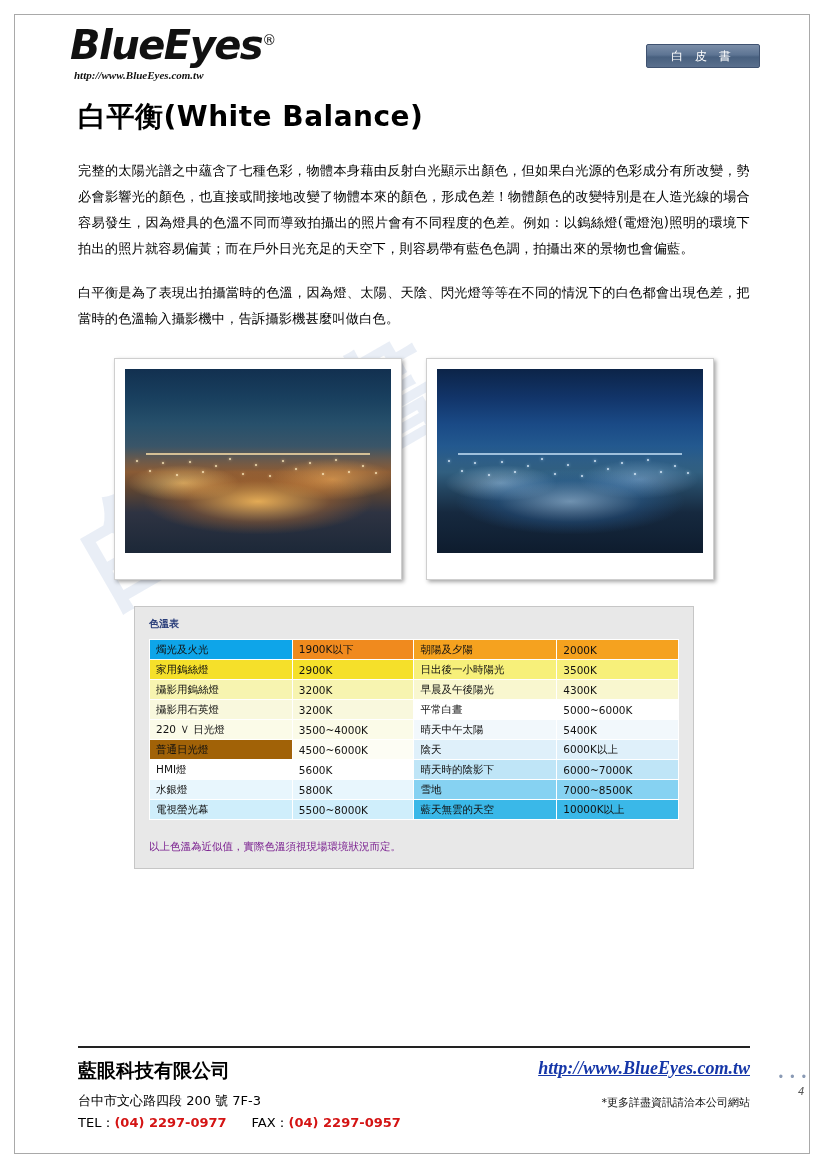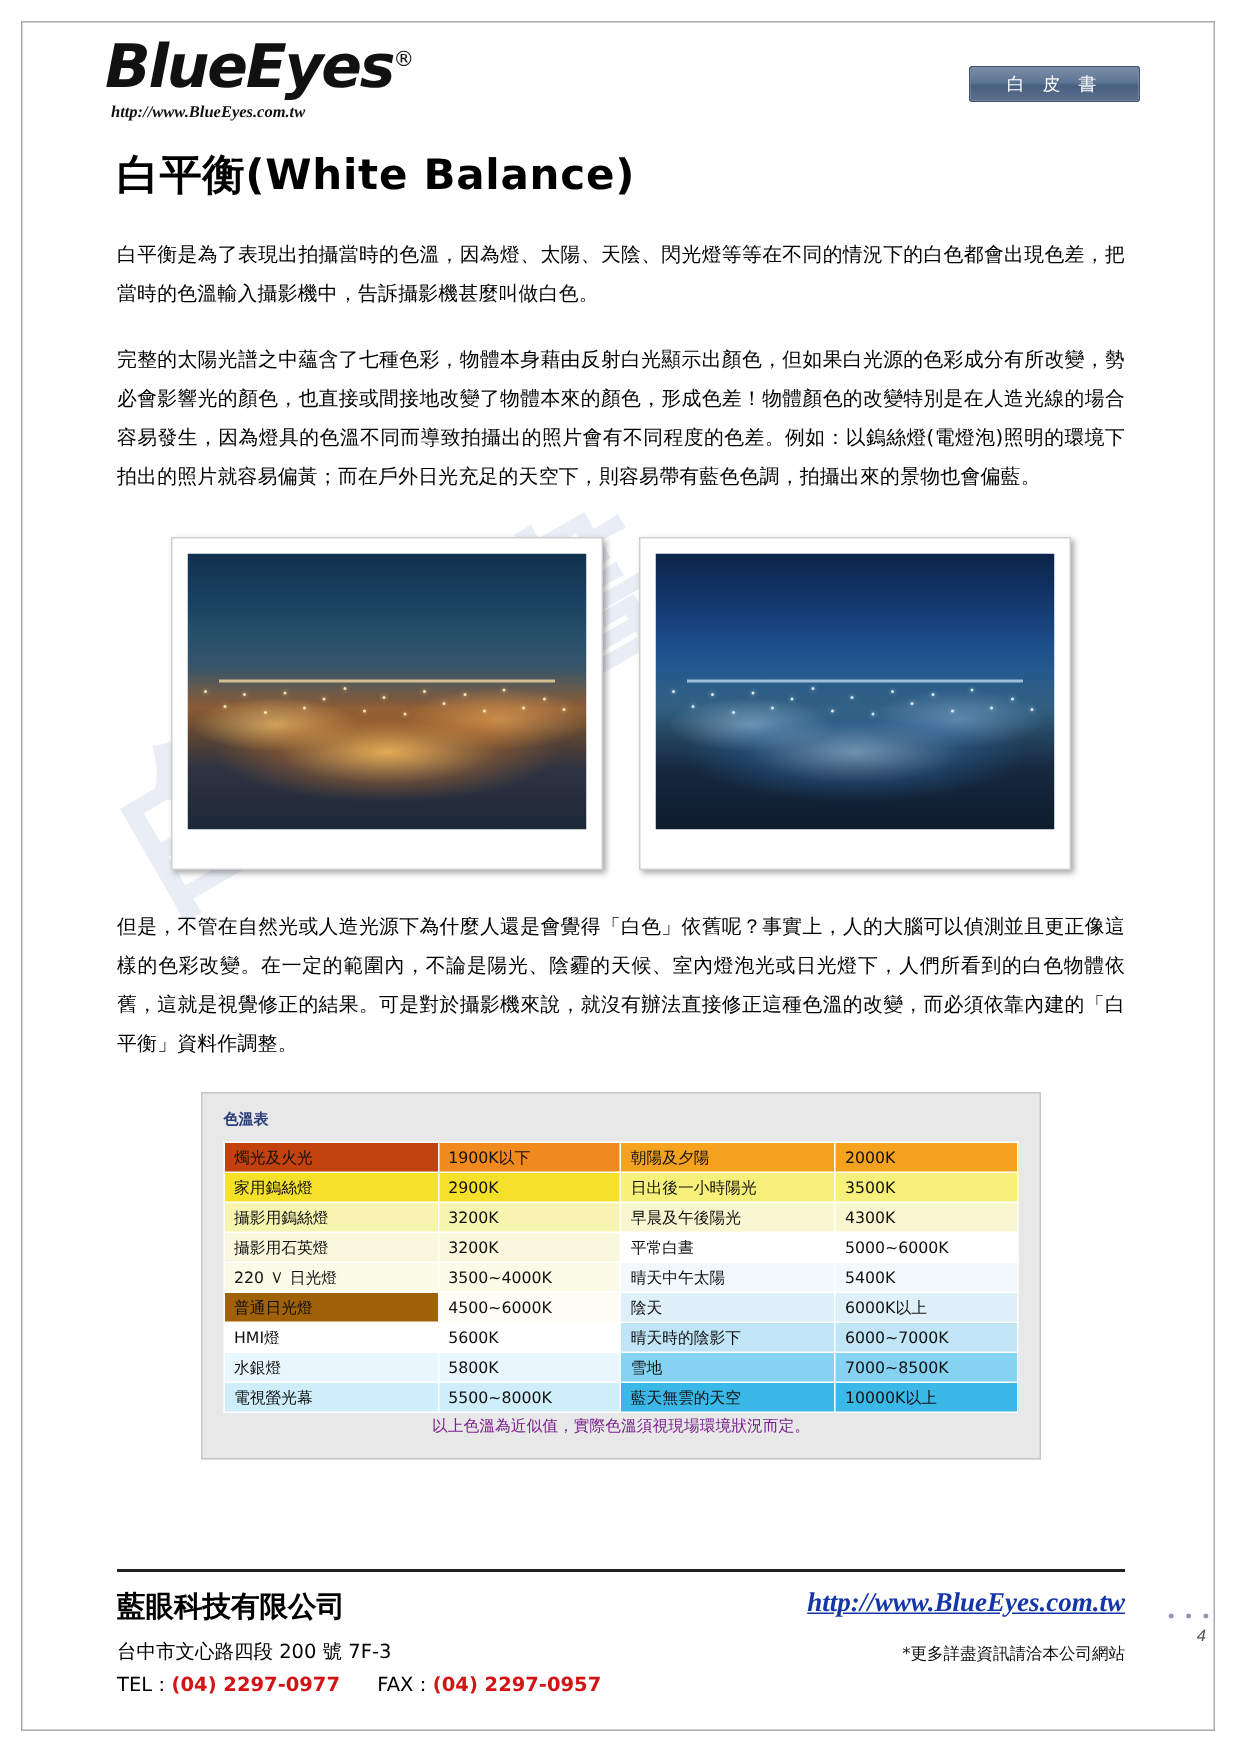--- a/index.html
+++ b/index.html
@@ -213,22 +213,22 @@
   table.kelvin td {
     border: 1px solid #ffffff;
     padding: 2px 6px;
     height: 15px;
     color: #111;
     white-space: nowrap;
   }
   td.name { width: 27%; }
   td.val  { width: 23%; }
   .kelvin-note {
-    margin-top: 2px;
-    text-align: center;
+    margin-top: 20px;
+    text-align: left;
     font-size: 10.5px;
     color: #7a1f8f;
     font-family: "DejaVu Sans", sans-serif;
   }
 
   
   .watermark {
     position: absolute;
     left: 130px; top: 330px;
     width: 560px; height: 470px;
@@ -317,22 +317,22 @@
     </div>
     <div class="logo-url">http://www.BlueEyes.com.tw</div>
     <div class="wp-badge">白 皮 書</div>
   </div>
 
   <div class="watermark">白皮書</div>
 
   <div class="content">
     <h1 class="title">白平衡(White Balance)</h1>
 
+    <p class="para">完整的太陽光譜之中蘊含了七種色彩，物體本身藉由反射白光顯示出顏色，但如果白光源的色彩成分有所改變，勢必會影響光的顏色，也直接或間接地改變了物體本來的顏色，形成色差！物體顏色的改變特別是在人造光線的場合容易發生，因為燈具的色溫不同而導致拍攝出的照片會有不同程度的色差。例如：以鎢絲燈(電燈泡)照明的環境下拍出的照片就容易偏黃；而在戶外日光充足的天空下，則容易帶有藍色色調，拍攝出來的景物也會偏藍。</p>
     <p class="para">白平衡是為了表現出拍攝當時的色溫，因為燈、太陽、天陰、閃光燈等等在不同的情況下的白色都會出現色差，把當時的色溫輸入攝影機中，告訴攝影機甚麼叫做白色。</p>
-    <p class="para">完整的太陽光譜之中蘊含了七種色彩，物體本身藉由反射白光顯示出顏色，但如果白光源的色彩成分有所改變，勢必會影響光的顏色，也直接或間接地改變了物體本來的顏色，形成色差！物體顏色的改變特別是在人造光線的場合容易發生，因為燈具的色溫不同而導致拍攝出的照片會有不同程度的色差。例如：以鎢絲燈(電燈泡)照明的環境下拍出的照片就容易偏黃；而在戶外日光充足的天空下，則容易帶有藍色色調，拍攝出來的景物也會偏藍。</p>
 
     <div class="photos">
       <div class="photo-frame left">
         <div class="photo-inner">
           <div class="img-warm">
             <div class="bridge"></div>
             <div class="city-lights">
               <i style="left:4%;top:20%"></i>
                 <i style="left:9%;top:55%"></i>
                 <i style="left:14%;top:30%"></i>
@@ -379,28 +379,27 @@
               <i style="left:79%;top:18%"></i>
                 <i style="left:84%;top:58%"></i>
                 <i style="left:89%;top:38%"></i>
               <i style="left:94%;top:62%"></i>
             </div>
           </div>
         </div>
       </div>
     </div>
 
-    <p class="para">但是，不管在自然光或人造光源下為什麼人還是會覺得「白色」依舊呢？事實上，人的大腦可以偵測並且更正像這樣的色彩改變。在一定的範圍內，不論是陽光、陰霾的天候、室內燈泡光或日光燈下，人們所看到的白色物體依舊，這就是視覺修正的結果。可是對於攝影機來說，就沒有辦法直接修正這種色溫的改變，而必須依靠內建的「白平衡」資料作調整。</p>
 
     <div class="kelvin-box">
       <div class="kelvin-title">色溫表</div>
       <table class="kelvin">
         <tbody id="kelvin-body">
             <tr>
-              <td class="name" style="background: #c2410c;">燭光及火光</td>
+              <td class="name" style="background: #0ea5e9;">燭光及火光</td>
               <td class="val" style="background: rgb(240, 138, 30);">1900K以下</td>
               <td class="name" style="background: rgb(245, 162, 31);">朝陽及夕陽</td>
               <td class="val" style="background: rgb(245, 162, 31);">2000K</td>
             </tr>
             <tr>
               <td class="name" style="background: rgb(245, 224, 42);">家用鎢絲燈</td>
               <td class="val" style="background: rgb(245, 224, 42);">2900K</td>
               <td class="name" style="background: rgb(247, 240, 122);">日出後一小時陽光</td>
               <td class="val" style="background: rgb(247, 240, 122);">3500K</td>
             </tr>

